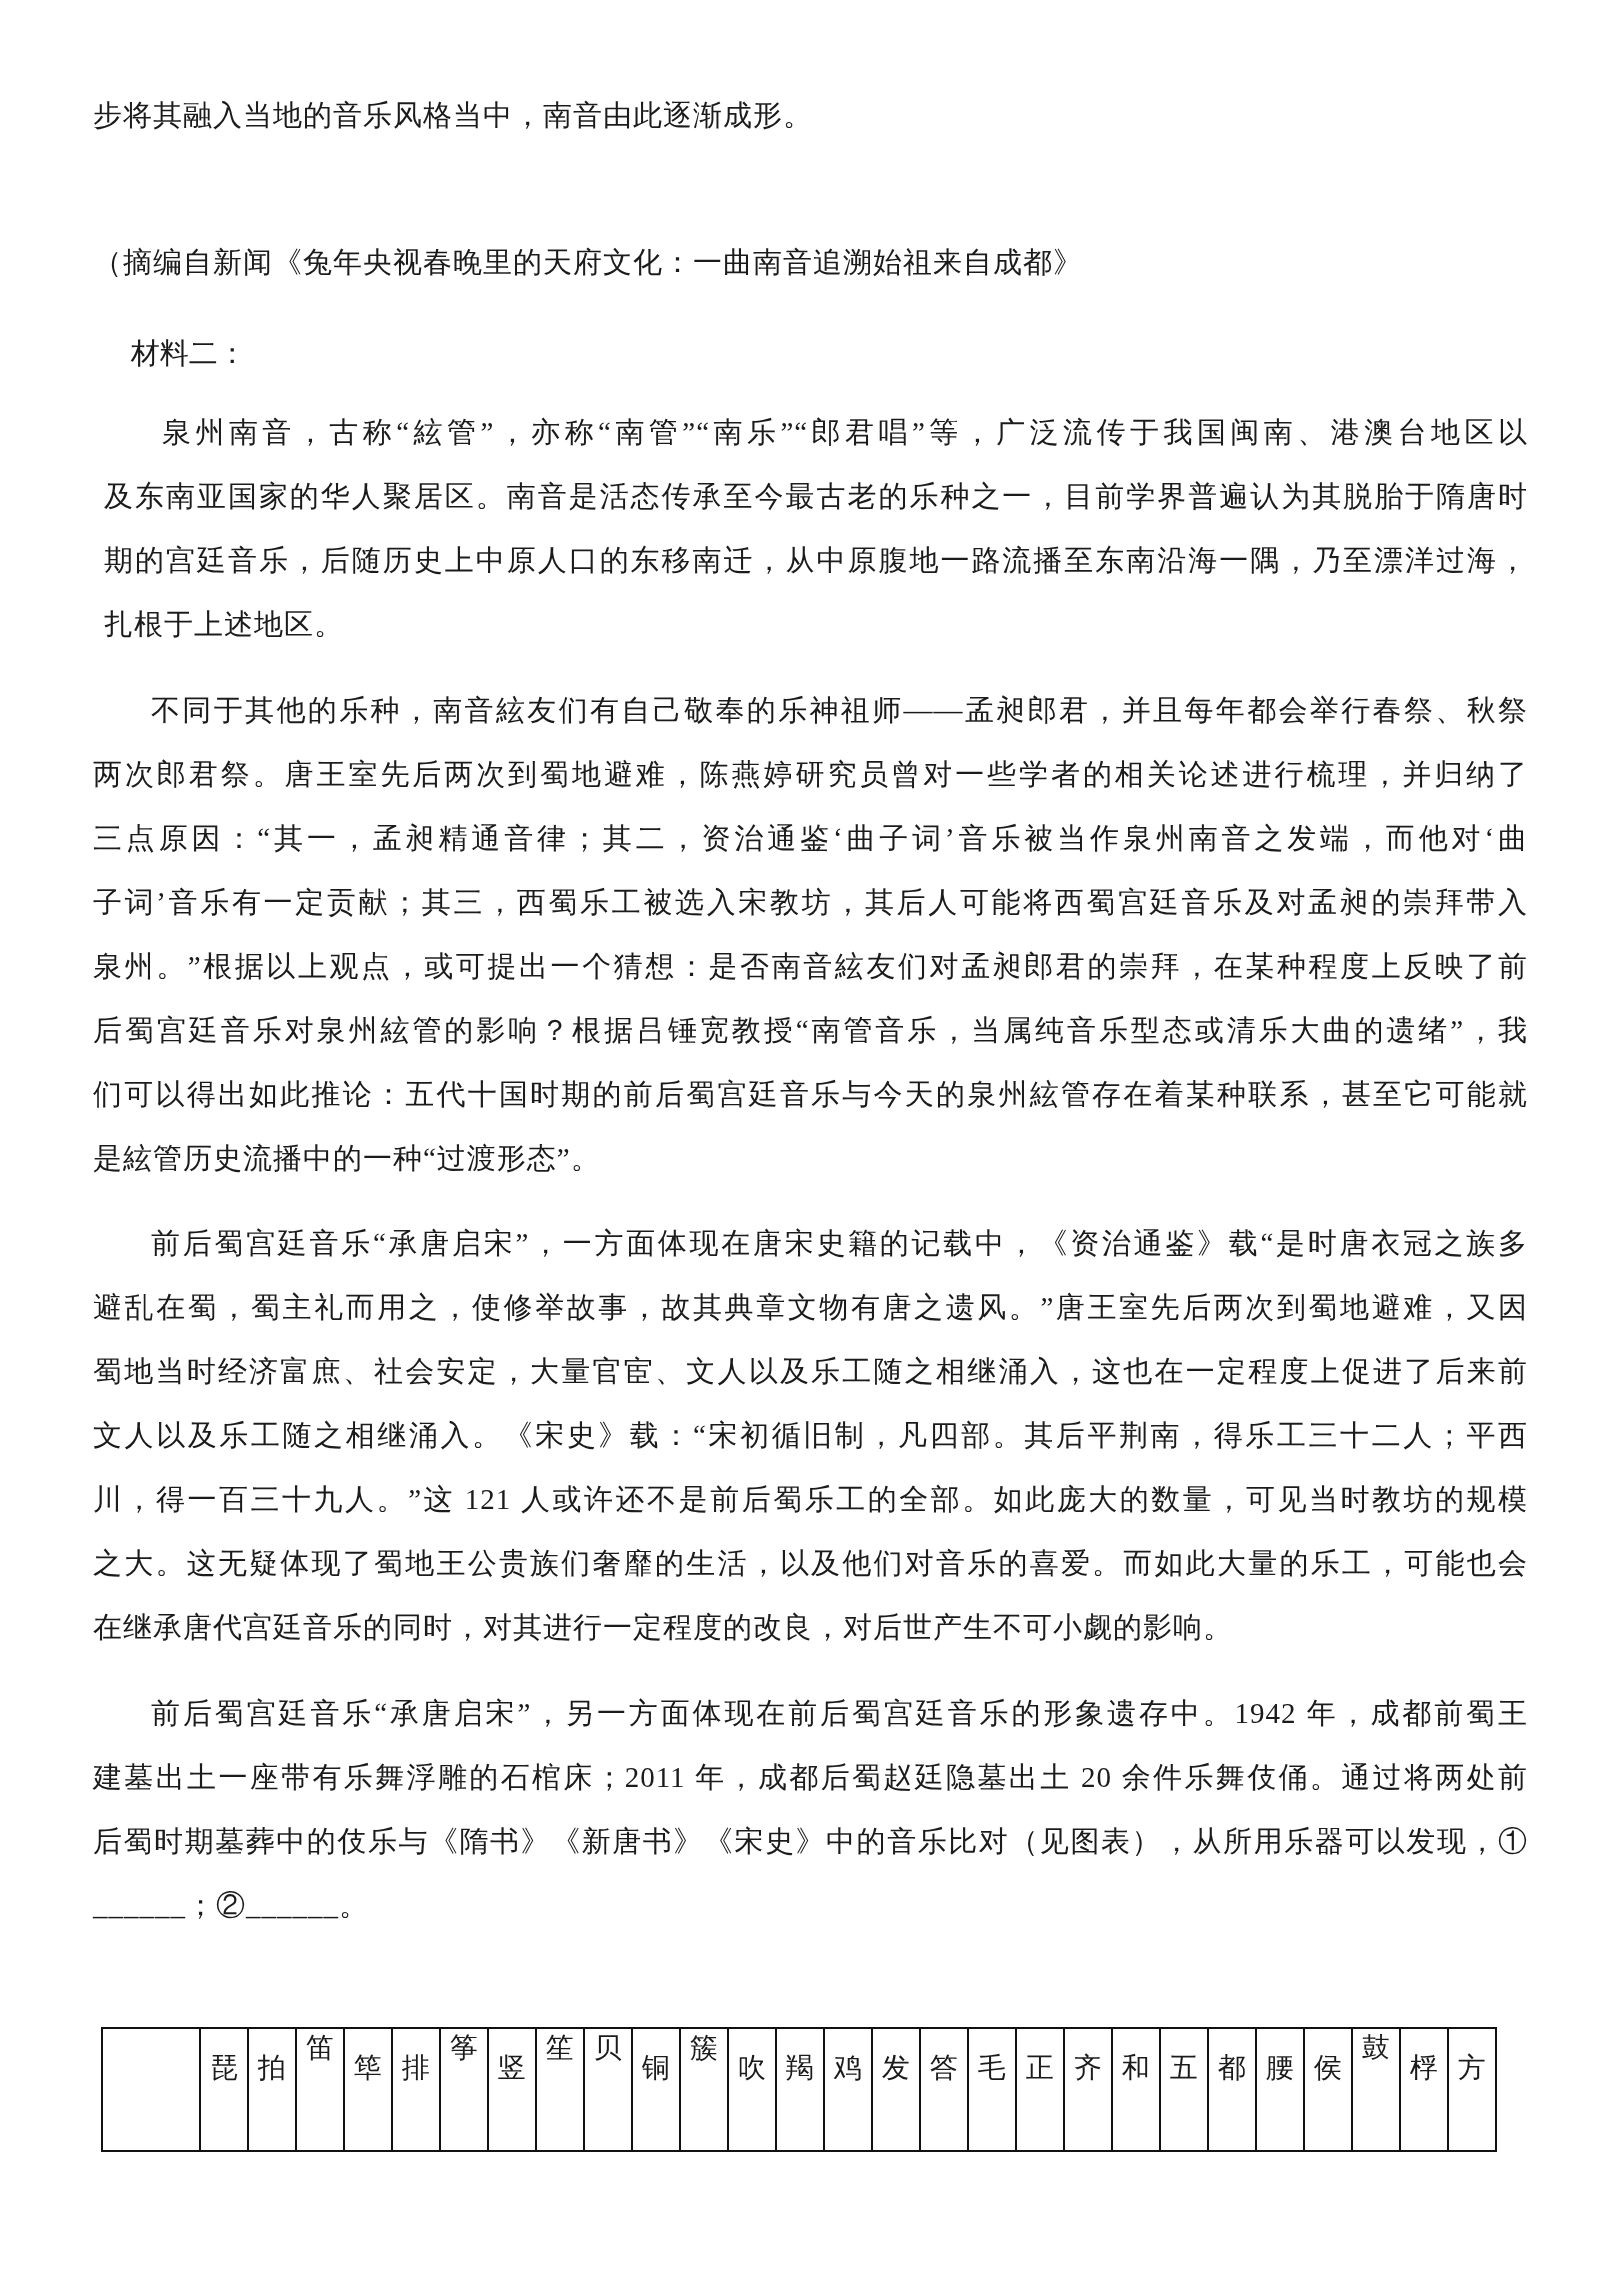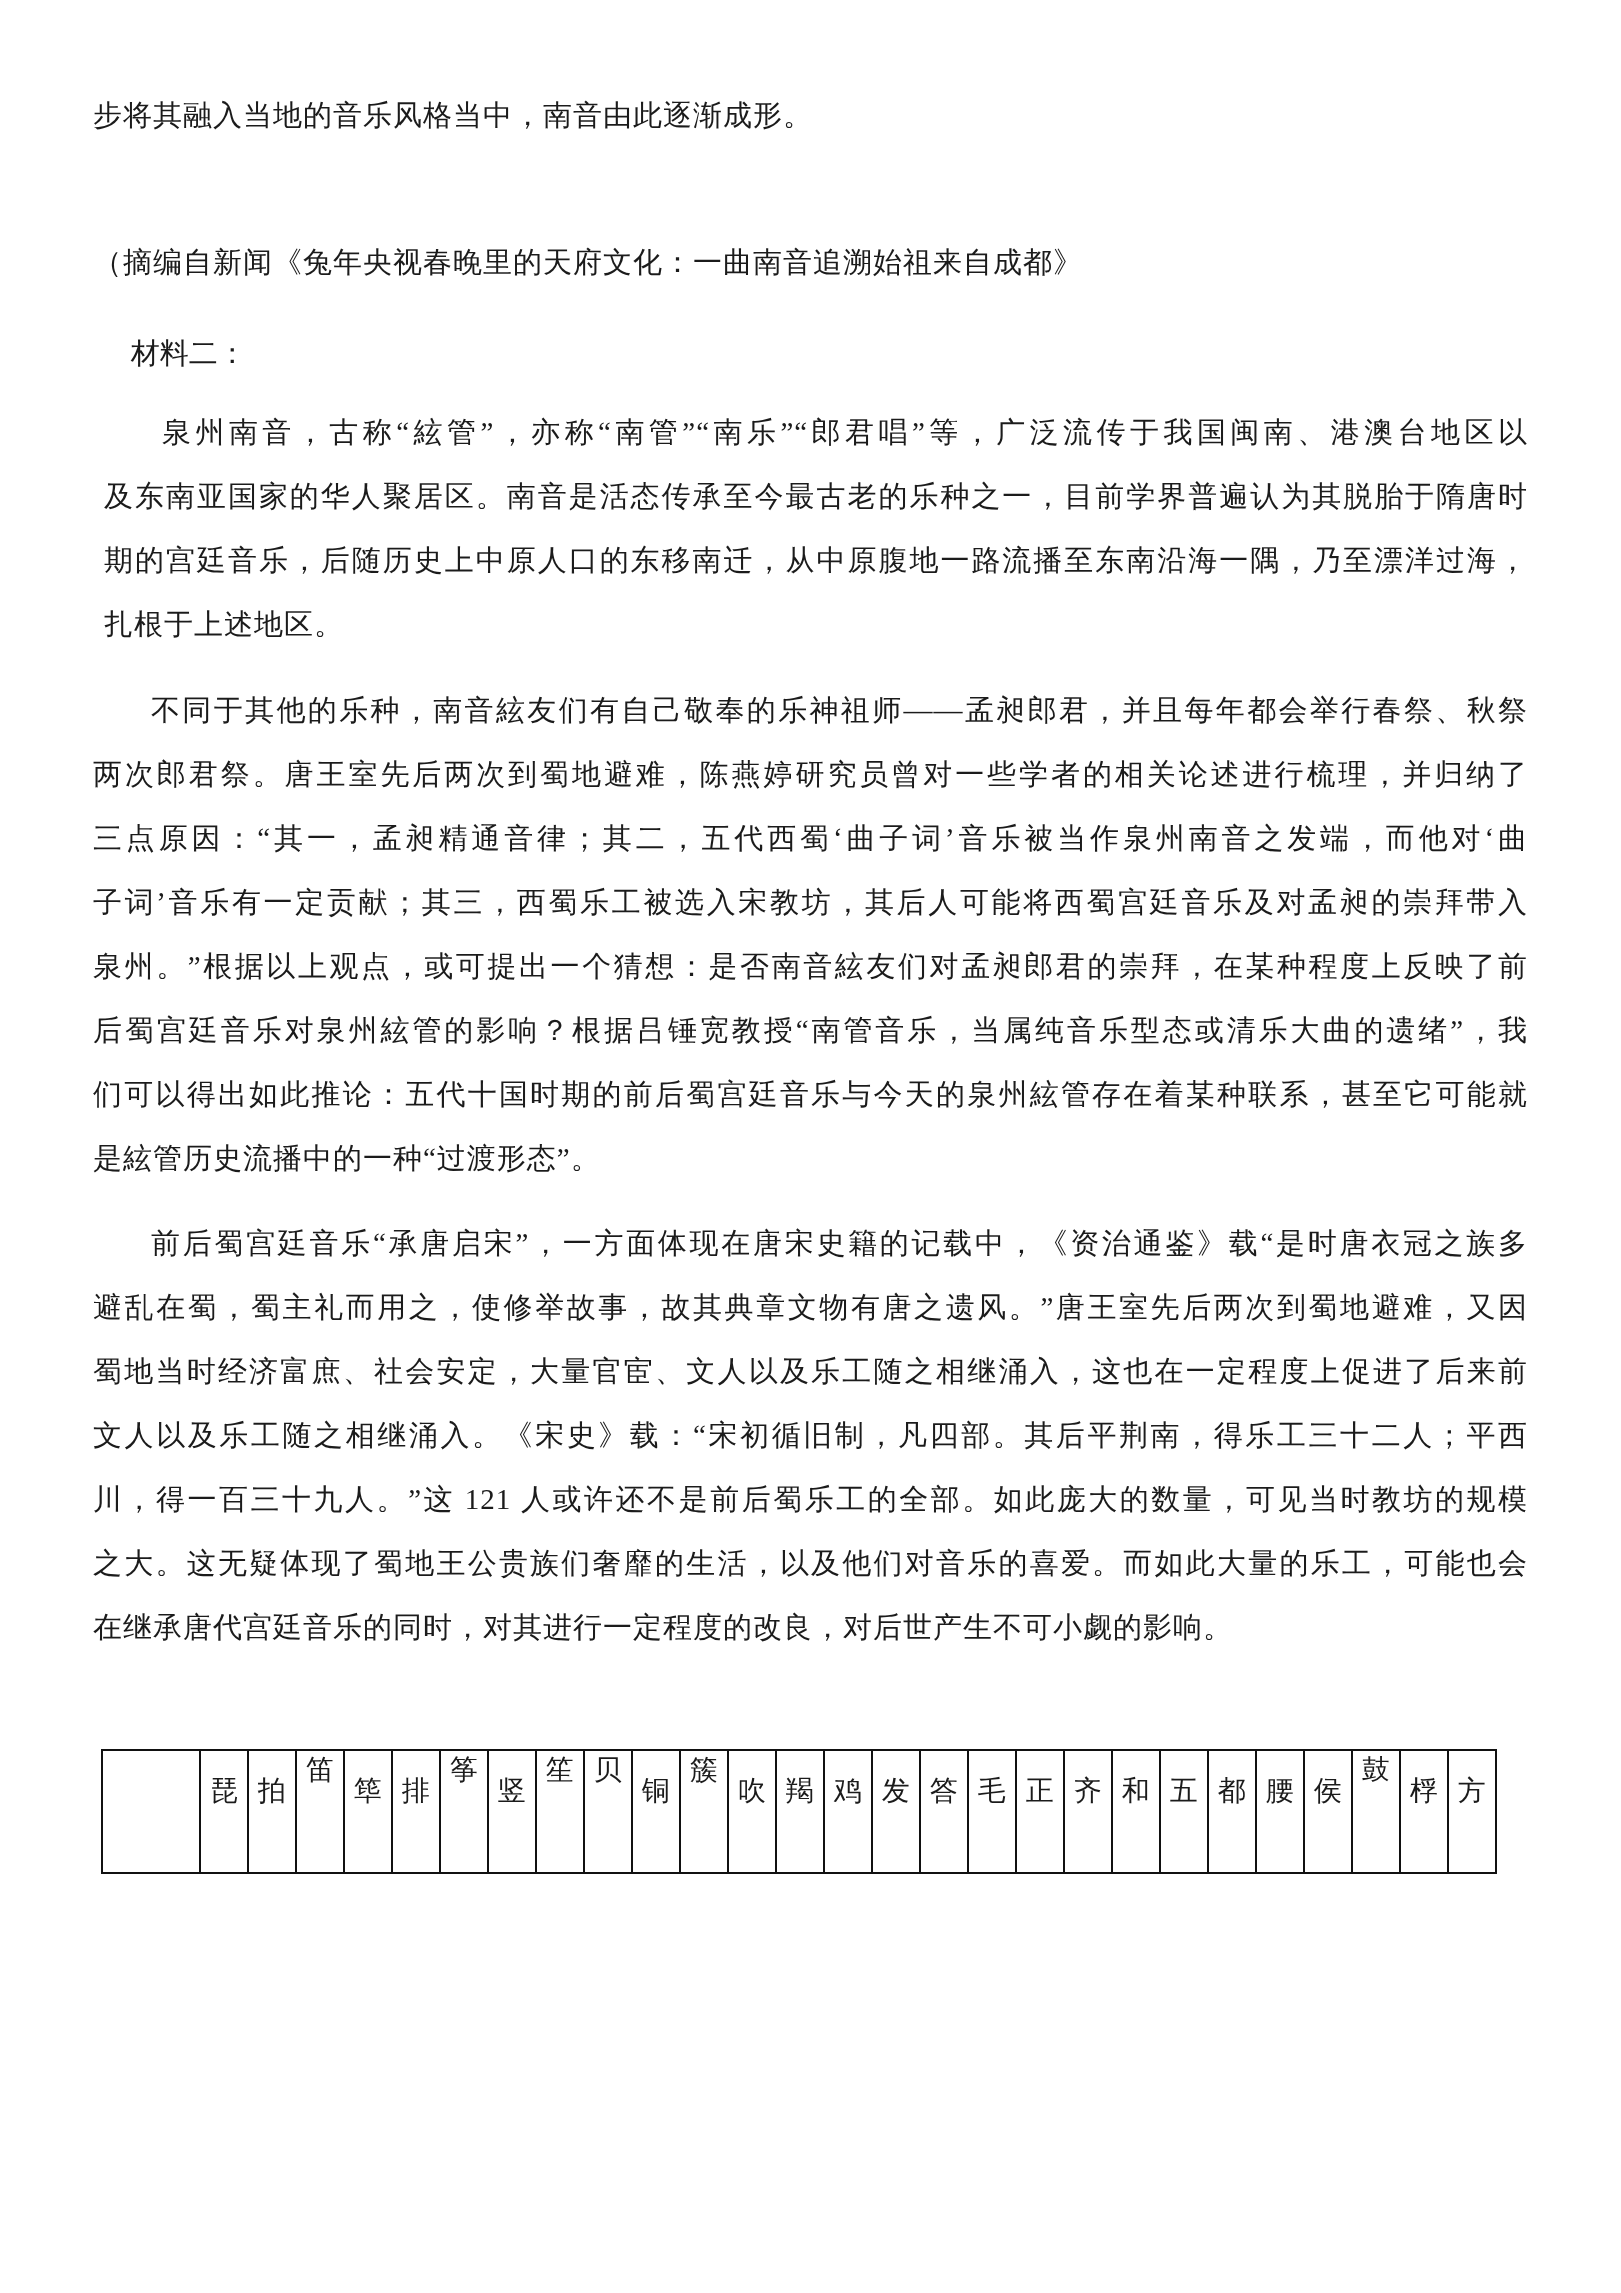--- a/index.html
+++ b/index.html
@@ -86,36 +86,42 @@
   <div id="paragraphs">
       <div class="paragraph para-first">
         <div class="line just indent">泉州南音，古称“絃管”，亦称“南管”“南乐”“郎君唱”等，广泛流传于我国闽南、港澳台地区以</div>
         <div class="line just">及东南亚国家的华人聚居区。南音是活态传承至今最古老的乐种之一，目前学界普遍认为其脱胎于隋唐时</div>
         <div class="line just">期的宫廷音乐，后随历史上中原人口的东移南迁，从中原腹地一路流播至东南沿海一隅，乃至漂洋过海，</div>
         <div class="line lastline">扎根于上述地区。</div>
       </div>
       <div class="paragraph">
         <div class="line just indent">不同于其他的乐种，南音絃友们有自己敬奉的乐神祖师——孟昶郎君，并且每年都会举行春祭、秋祭</div>
         <div class="line just">两次郎君祭。唐王室先后两次到蜀地避难，陈燕婷研究员曾对一些学者的相关论述进行梳理，并归纳了</div>
-        <div class="line just">三点原因：“其一，孟昶精通音律；其二，五代西蜀‘曲子词’音乐被当作泉州南音之发端，而他对‘曲</div>
+        <div class="line just">三点原因：“其一，孟昶精通音律；其二，资治通鉴‘曲子词’音乐被当作泉州南音之发端，而他对‘曲</div>
         <div class="line just">子词’音乐有一定贡献；其三，西蜀乐工被选入宋教坊，其后人可能将西蜀宫廷音乐及对孟昶的崇拜带入</div>
         <div class="line just">泉州。”根据以上观点，或可提出一个猜想：是否南音絃友们对孟昶郎君的崇拜，在某种程度上反映了前</div>
         <div class="line just">后蜀宫廷音乐对泉州絃管的影响？根据吕锤宽教授“南管音乐，当属纯音乐型态或清乐大曲的遗绪”，我</div>
         <div class="line just">们可以得出如此推论：五代十国时期的前后蜀宫廷音乐与今天的泉州絃管存在着某种联系，甚至它可能就</div>
         <div class="line lastline">是絃管历史流播中的一种“过渡形态”。</div>
       </div>
       <div class="paragraph">
         <div class="line just indent">前后蜀宫廷音乐“承唐启宋”，一方面体现在唐宋史籍的记载中，《资治通鉴》载“是时唐衣冠之族多</div>
         <div class="line just">避乱在蜀，蜀主礼而用之，使修举故事，故其典章文物有唐之遗风。”唐王室先后两次到蜀地避难，又因</div>
         <div class="line just">蜀地当时经济富庶、社会安定，大量官宦、文人以及乐工随之相继涌入，这也在一定程度上促进了后来前</div>
         <div class="line just">文人以及乐工随之相继涌入。《宋史》载：“宋初循旧制，凡四部。其后平荆南，得乐工三十二人；平西</div>
         <div class="line just">川，得一百三十九人。”这 121 人或许还不是前后蜀乐工的全部。如此庞大的数量，可见当时教坊的规模</div>
         <div class="line just">之大。这无疑体现了蜀地王公贵族们奢靡的生活，以及他们对音乐的喜爱。而如此大量的乐工，可能也会</div>
         <div class="line lastline">在继承唐代宫廷音乐的同时，对其进行一定程度的改良，对后世产生不可小觑的影响。</div>
       </div>
+      <div class="paragraph">
+        <div class="line just indent">前后蜀宫廷音乐“承唐启宋”，另一方面体现在前后蜀宫廷音乐的形象遗存中。1942 年，成都前蜀王</div>
+        <div class="line just">建墓出土一座带有乐舞浮雕的石棺床；2011 年，成都后蜀赵廷隐墓出土 20 余件乐舞伎俑。通过将两处前</div>
+        <div class="line just">后蜀时期墓葬中的伎乐与《隋书》《新唐书》《宋史》中的音乐比对（见图表），从所用乐器可以发现，①</div>
+        <div class="line lastline">______；②______。</div>
+      </div>
     </div>
 
   <table class="instr-table">
     <tbody id="table-body">
         <tr>
           <td class="blank-cell">
             <span class="glyph"></span>
           </td>
           <td class="instr-cell">
             <span class="glyph">琵</span>

